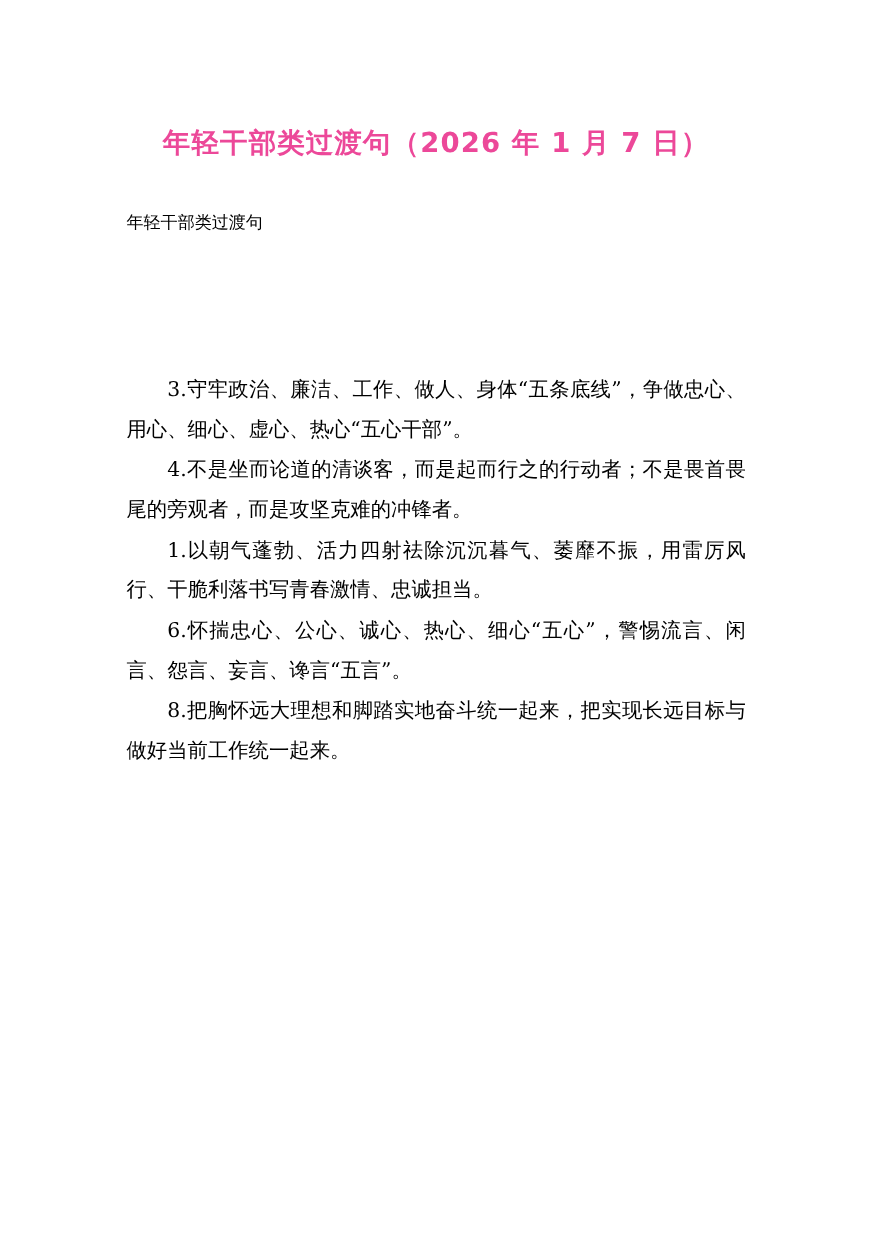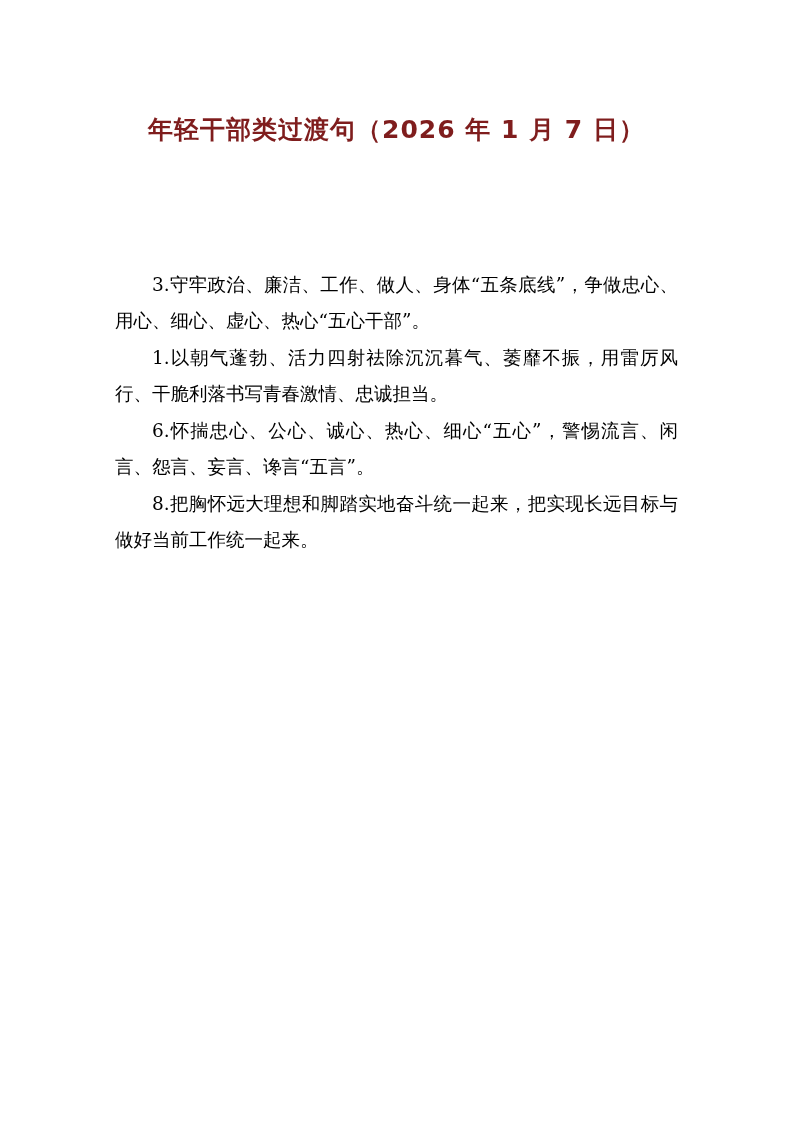--- a/index.html
+++ b/index.html
@@ -23,21 +23,21 @@
   }
   .doc-title {
     margin: 0;
     padding-top: 112px;
     text-align: center;
     font-family: "DejaVu Sans", "Liberation Sans", sans-serif;
     font-weight: bold;
     font-size: 25px;
     letter-spacing: 1px;
     line-height: 1.4;
-    color: #7f1d1d;
+    color: #ec4899;
     white-space: nowrap;
   }
   .subtitle {
     margin: 0;
     padding-top: 42px;
     font-family: "DejaVu Sans", "Liberation Sans", sans-serif;
     font-size: 15.5px;
     line-height: 1.8;
     color: #000;
   }
@@ -60,23 +60,25 @@
     color: #000;
   }
 </style>
 </head>
 <body>
 
 <div class="page">
 
   <h1 class="doc-title">年轻干部类过渡句（2026 年 1 月 7 日）</h1>
 
+  <p class="subtitle">年轻干部类过渡句</p>
 
   <div class="spacer"></div>
 
   <div class="body-list">
     <p class="body-item">3.守牢政治、廉洁、工作、做人、身体“五条底线”，争做忠心、用心、细心、虚心、热心“五心干部”。</p>
+    <p class="body-item">4.不是坐而论道的清谈客，而是起而行之的行动者；不是畏首畏尾的旁观者，而是攻坚克难的冲锋者。</p>
     <p class="body-item">1.以朝气蓬勃、活力四射祛除沉沉暮气、萎靡不振，用雷厉风行、干脆利落书写青春激情、忠诚担当。</p>
     <p class="body-item">6.怀揣忠心、公心、诚心、热心、细心“五心”，警惕流言、闲言、怨言、妄言、谗言“五言”。</p>
     <p class="body-item">8.把胸怀远大理想和脚踏实地奋斗统一起来，把实现长远目标与做好当前工作统一起来。</p>
   </div>
 
 </div>
 
 </body></html>

